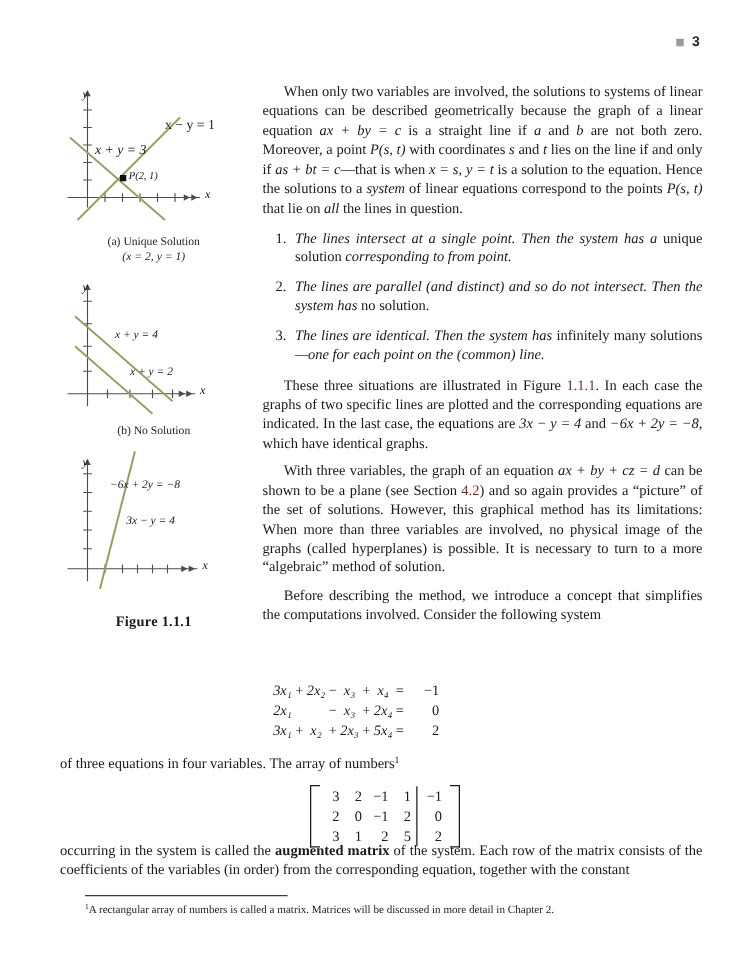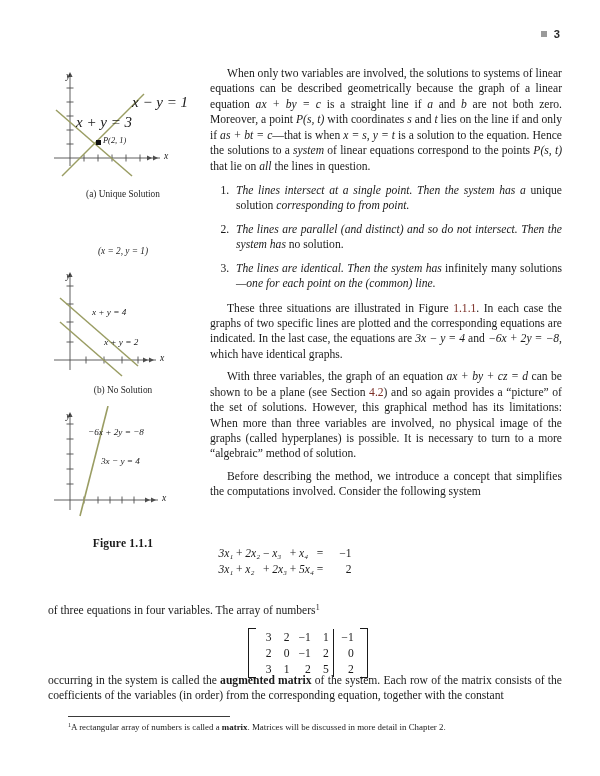--- a/index.html
+++ b/index.html
@@ -42,21 +42,21 @@
   }
   .fig { position: relative; width: 150px; }
   .fig svg { display: block; }
   .figcap {
     text-align: center;
     font-size: 9.3px;
     line-height: 1.28;
     color: #1f1f1f;
     margin-top: 1px;
   }
-  .figcap .it { font-style: italic; margin-top: 45px; }
+  .figcap .it { font-style: italic; }
   .figtitle {
     text-align: center;
     font-weight: bold;
     font-size: 11.5px;
     margin-top: 13px;
     letter-spacing: 0.2px;
   }
 
   
   .maincol {
@@ -104,21 +104,21 @@
     line-height: 1.38;
   }
   table.eq { border-collapse: collapse; }
   table.eq td {
     padding: 0 0.5px;
     white-space: nowrap;
     vertical-align: baseline;
     font-size: 11.5px;
   }
   table.eq td.op   { text-align: center; width: 10px; }
-  table.eq td.trm  { text-align: left; margin-top: 21px; }
+  table.eq td.trm  { text-align: center; margin-top: 21px; }
   table.eq td.rhs  { text-align: right; width: 22px; padding-left: 4px; }
   sup.fn { font-size: 0.68em; vertical-align: 0.5em; }
 
   
   .matblock {
     position: absolute;
     left: 248px; top: 628px;
     display: flex; align-items: stretch;
   }
   .brk {
@@ -146,21 +146,21 @@
     border-top: 0.9px solid #3a3a3a;
   }
   .footnote {
     position: absolute;
     left: 68px; top: 722px;
     width: 494px;
     font-size: 8.9px;
     line-height: 1.3;
     text-align: left;
   }
-  .footnote b { font-weight: bold; }
+  .footnote b { font-weight: normal; }
 </style>
 </head>
 <body>
 
 <div class="page">
 
   <div class="runhead">
     <span class="sq"></span>
     <span class="pno">3</span>
   </div>
@@ -193,22 +193,22 @@
         </g>
 
         <line x1="14" y1="110" x2="96" y2="28" stroke="#9a9d63" stroke-width="1.5"></line>
 
         <line x1="8" y1="44" x2="84" y2="110" stroke="#9a9d63" stroke-width="1.5"></line>
 
         <rect x="48" y="74" width="5" height="5" fill="#111"></rect>
       </svg>
       <div style="position:absolute;left:18px;top:4px;font-size:9.6px;font-style:italic;">y</div>
       <div style="position:absolute;left:116px;top:84px;font-size:9.6px;font-style:italic;">x</div>
-      <div style="position:absolute;left:84px;top:28px;font-size:15px;font-style:italic;white-space:nowrap;">x − y = 1</div>
-      <div style="position:absolute;left:28px;top:48px;font-size:15px;font-style:italic;white-space:nowrap;">x + y = 3</div>
+      <div style="position:absolute;left:84px;top:28px;font-size:11px;white-space:nowrap;">x − y = 1</div>
+      <div style="position:absolute;left:28px;top:48px;font-size:11px;font-style:italic;white-space:nowrap;">x + y = 3</div>
       <div style="position:absolute;left:55px;top:70px;font-size:8.4px;font-style:italic;white-space:nowrap;">P(2, 1)</div>
     </div>
     <div class="figcap">
       <div>(a) Unique Solution</div>
       <div class="it">(x = 2, y = 1)</div>
     </div>
 
     <div class="fig" style="margin-top:8px;">
       <svg width="150" height="118" viewBox="0 0 150 118">
         <g stroke="#4d4d4d" stroke-width="0.9" fill="none">
@@ -297,20 +297,31 @@
         <td class="op">+</td>
         <td class="trm mv">2x₂</td>
         <td class="op">−</td>
         <td class="trm mv">x₃</td>
         <td class="op">+</td>
         <td class="trm mv">x₄</td>
         <td class="op">=</td>
         <td class="rhs">−1</td>
       </tr>
       <tr>
+        <td class="trm mv">2x₁</td>
+        <td class="op"></td>
+        <td class="trm mv"></td>
+        <td class="op">−</td>
+        <td class="trm mv">x₃</td>
+        <td class="op">+</td>
+        <td class="trm mv">2x₄</td>
+        <td class="op">=</td>
+        <td class="rhs">0</td>
+      </tr>
+      <tr>
         <td class="trm mv">3x₁</td>
         <td class="op">+</td>
         <td class="trm mv">x₂</td>
         <td class="op">+</td>
         <td class="trm mv">2x₃</td>
         <td class="op">+</td>
         <td class="trm mv">5x₄</td>
         <td class="op">=</td>
         <td class="rhs">2</td>
       </tr>

